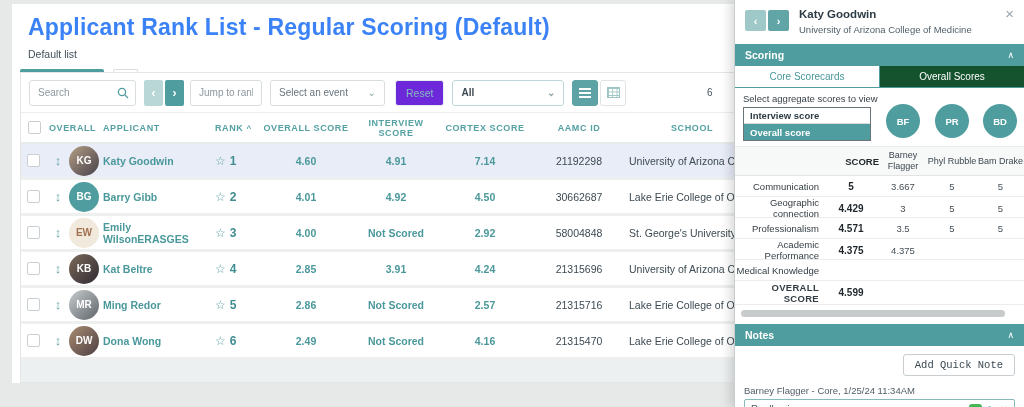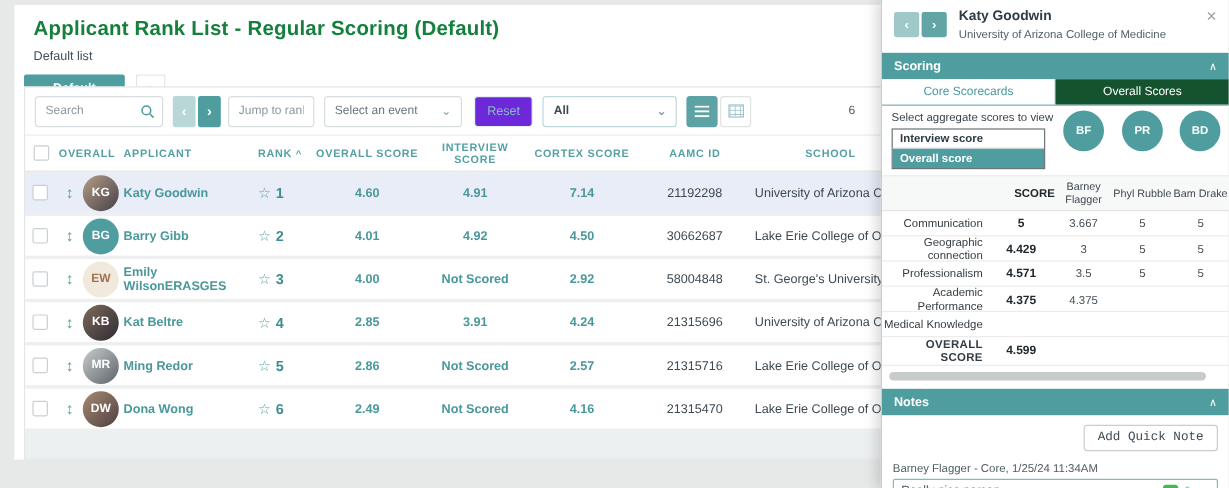--- a/index.html
+++ b/index.html
@@ -6,21 +6,21 @@
   html,body { width:1024px; height:407px; }
   body {
     font-family: "Liberation Sans", sans-serif;
     background:#e7e9e9;
     position:relative;
     overflow:hidden;
     color:#2d3b45;
   }
   
   .main-card { position:absolute; left:12px; top:4px; width:1000px; height:379px; background:#fff; }
-  .page-title { font-size:17px; font-weight:bold; color:#15803d; padding:10px 0 0 16px; letter-spacing:.2px; }
+  .page-title { font-size:23px; font-weight:bold; color:#3b82f6; padding:10px 0 0 16px; letter-spacing:.2px; }
   .page-subtitle { font-size:10.5px; color:#41505a; padding:7px 0 0 16px; }
   .list-tabs { display:flex; align-items:flex-end; gap:9px; padding:9px 0 0 8px; height:32px; }
   .tab-active { width:84px; height:23px; background:#4f9d9f; color:#fff; font-size:10.5px; font-weight:bold;
     display:flex; align-items:center; justify-content:center; border-radius:2px 2px 0 0; }
   .tab-add { width:25px; height:23px; background:#fff; border:1px solid #d9dddd; border-bottom:none;
     color:#55606a; font-size:13px; display:flex; align-items:center; justify-content:center; border-radius:2px 2px 0 0; }
   .list-region { position:absolute; left:8px; right:8px; top:68px; bottom:0;
     background:#edf0f0; border:1px solid #e2e6e6; }
   
   .toolbar { height:40px; background:#fff; display:flex; align-items:center; padding:0 8px; position:relative; border-bottom:1px solid #eceeee; }
@@ -100,21 +100,21 @@
   .p-tabs { height:22px; display:flex; border-bottom:1px solid #4f9d9f; }
   .p-tab { flex:1; display:flex; align-items:center; justify-content:center; font-size:10px; }
   .p-tab-active { background:#fff; color:#4a989b; border-right:1px solid #4f9d9f; }
   .p-tab-inactive { background:#14532d; color:#fff; }
   .p-agg { position:relative; height:58px; padding:5px 8px 0 8px; }
   .agg-label { font-size:9.5px; color:#39434a; }
   .listbox { width:128px; margin-top:3px; border:1px solid #6b7478; background:#fff; }
   .lb-opt { height:16px; display:flex; align-items:center; padding:0 6px; font-size:9.5px; }
   .lb-opt-plain { color:#2d3b45; font-weight:bold; border-bottom:1px solid #d7dadc; }
   .lb-opt-selected { background:#4f9d9f; color:#fff; font-weight:bold; }
-  .scorer-circle { position:absolute; top:4px; width:34px; height:34px; border-radius:50%; background:#4f9d9f;
+  .scorer-circle { position:absolute; top:16px; width:34px; height:34px; border-radius:50%; background:#4f9d9f;
     color:#fff; font-size:9.5px; font-weight:bold; display:flex; align-items:center; justify-content:center; }
   .sc-0 { left:151px; } .sc-1 { left:200px; } .sc-2 { left:248px; }
   .score-grid { display:grid; grid-template-columns:88px 56px 48px 50px 47px; align-items:center; }
   .names-row { min-height:30px; background:#f7f8f8; border-top:1px solid #ececec; border-bottom:1px solid #e4e4e4; }
   .score-hdr { font-size:9.5px; font-weight:bold; color:#20292e; text-align:right; }
   .scorer-name { font-size:9px; color:#3e4850; text-align:center; line-height:1.2; padding:2px 0; }
   .s-row { height:21px; border-bottom:1px solid #ececec; }
   .s-label { font-size:9.5px; color:#333c42; text-align:right; padding-right:4px; }
   .s-score { font-size:10px; font-weight:bold; color:#1f272c; text-align:center; }
   .s-val { font-size:9.5px; color:#454f56; text-align:center; }

